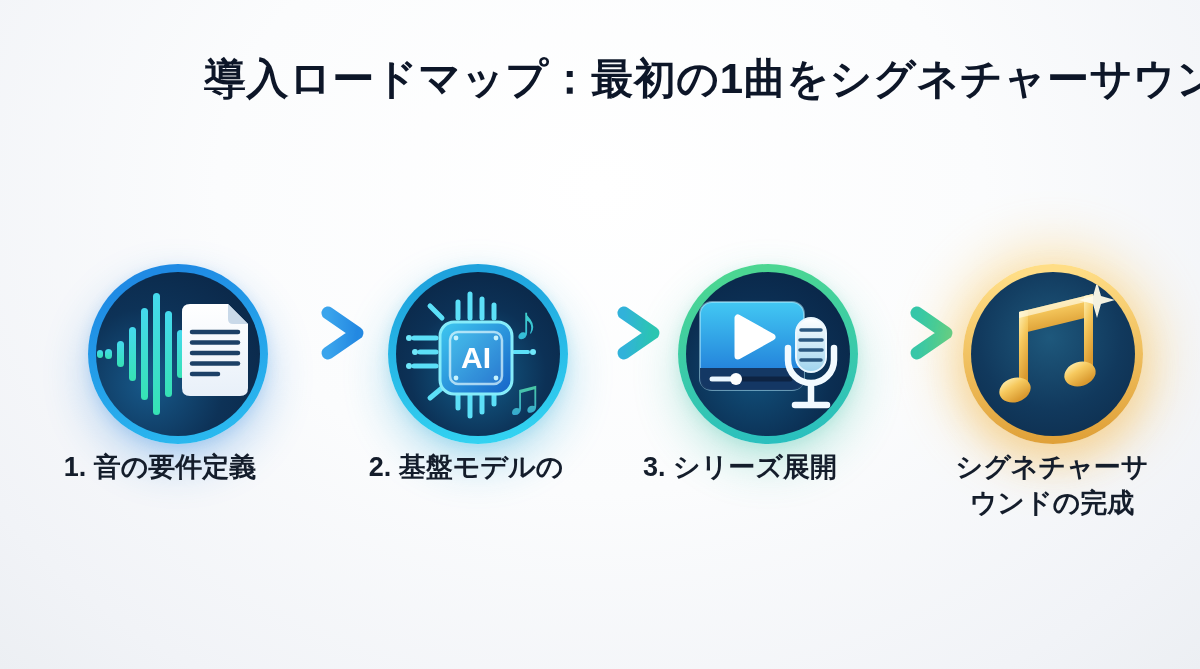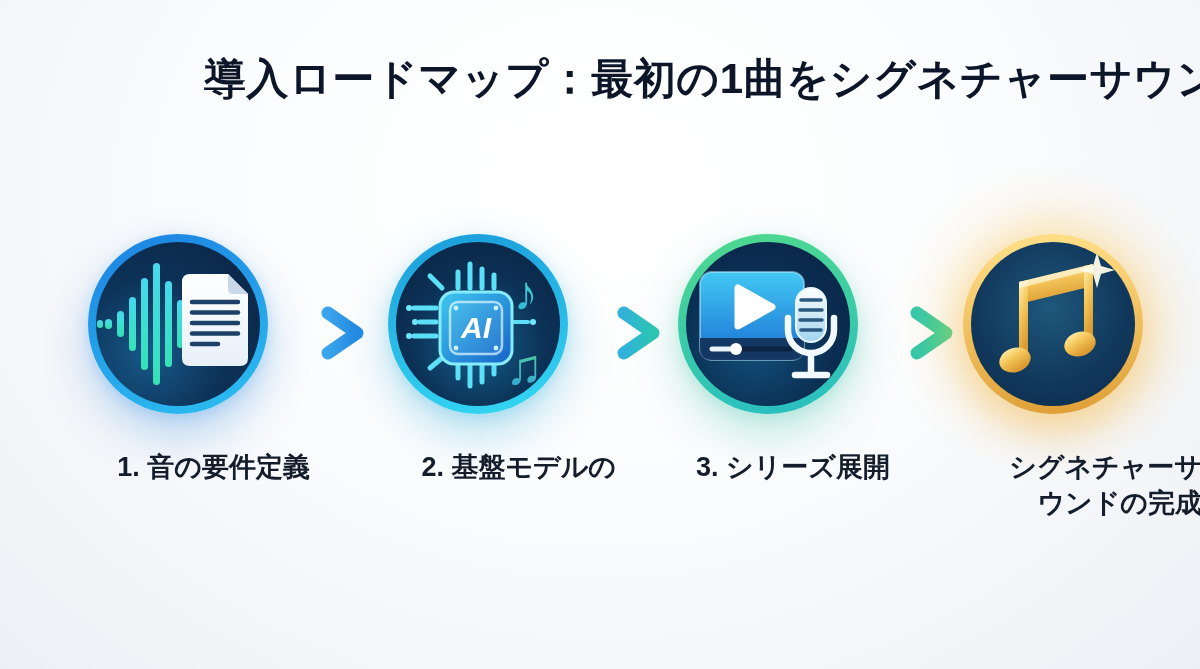--- a/index.html
+++ b/index.html
@@ -6,39 +6,39 @@
   body{background:#e9ecf1;font-family:"Liberation Sans","DejaVu Sans",sans-serif;}
   .canvas{
     position:relative;width:1200px;height:669px;overflow:hidden;
     background:radial-gradient(ellipse at 50% 28%, #ffffff 0%, #fbfcfd 45%, #f1f3f7 85%, #eceff3 100%);
   }
   .title{
     position:absolute;top:52px;left:0;width:1200px;text-align:right;
     font-size:42px;line-height:54px;font-weight:800;color:#0d1628;letter-spacing:.5px;padding-left:20px;
   }
   
-  .node{position:absolute;top:234px;width:180px;height:180px;border-radius:50%;
-        padding:8px;box-sizing:border-box;font-style:italic;}
+  .node{position:absolute;top:264px;width:180px;height:180px;border-radius:50%;
+        padding:8px;box-sizing:border-box;}
   .node-inner{width:100%;height:100%;border-radius:50%;overflow:hidden;position:relative;}
   .node-inner svg{display:block;width:100%;height:100%;}
   .node1{left:88px;background:linear-gradient(160deg,#1f8ae4 15%,#2bbdf0 95%);
          box-shadow:0 20px 45px rgba(36,130,222,.32),0 4px 14px rgba(36,130,222,.16);}
   .node1 .node-inner{background:radial-gradient(circle at 32% 68%, #17598a 0%, #0d3257 48%, #0a2342 100%);}
   .node2{left:388px;background:linear-gradient(170deg,#1ea2dd 10%,#33d4f2 95%);
          box-shadow:0 20px 45px rgba(32,166,214,.32),0 4px 14px rgba(32,166,214,.16);}
   .node2 .node-inner{background:radial-gradient(circle at 50% 62%, #13608c 0%, #0c3156 52%, #0a2240 100%);}
   .node3{left:678px;background:linear-gradient(170deg,#4bd692 10%,#29bfc0 95%);
          box-shadow:0 20px 45px rgba(46,190,160,.30),0 4px 14px rgba(46,190,160,.15);}
   .node3 .node-inner{background:radial-gradient(circle at 42% 62%, #11517c 0%, #0b2e52 55%, #092141 100%);}
   .node4{left:963px;background:linear-gradient(175deg,#ffdd85 8%,#e0a138 95%);
          box-shadow:0 0 55px 14px rgba(255,204,98,.48),0 16px 36px rgba(226,160,60,.32);}
   .node4 .node-inner{background:radial-gradient(circle at 48% 40%, #1e587c 0%, #11395d 55%, #0c2a49 100%);}
   .arrow{position:absolute;top:303px;width:116px;height:60px;}
   .arrow1{left:260px}.arrow2{left:556px}.arrow3{left:849px}
-  .label{position:absolute;top:449px;width:300px;text-align:right;
+  .label{position:absolute;top:449px;width:300px;text-align:center;
          font-size:27px;line-height:36px;font-weight:700;color:#141d2b;}
   .label1{left:10px}.label2{left:316px}.label3{left:590px}.label4{left:902px}
 </style>
 </head>
 <body>
 
 <div class="canvas">
 
   <div class="title">
     <div>導入ロードマップ：最初の1曲をシグネチャーサウン</div>

